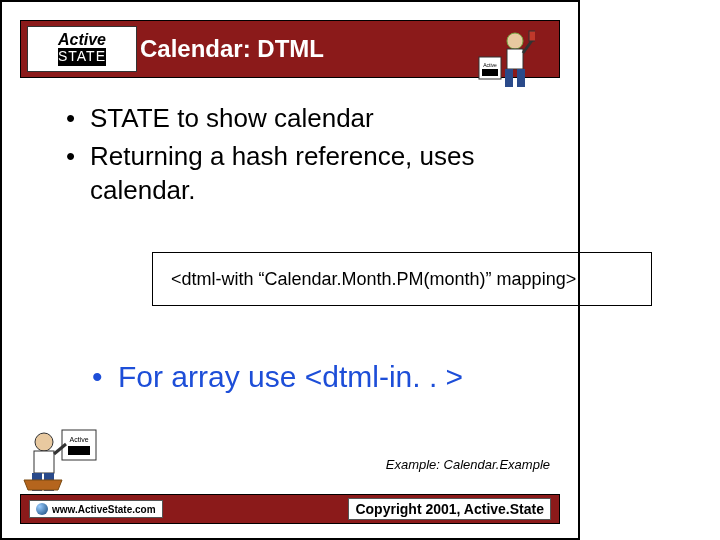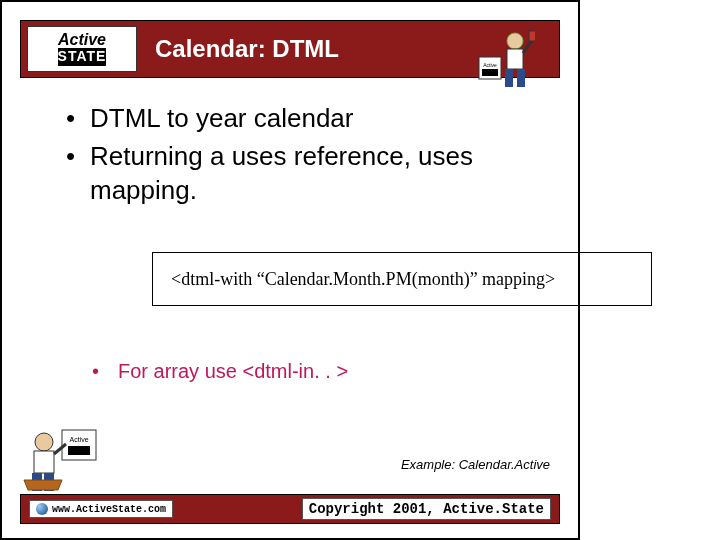--- a/index.html
+++ b/index.html
@@ -45,30 +45,30 @@
     font-size: 16px;
     font-weight: bold;
     font-style: italic;
     color: #000;
     line-height: 1;
   }
   .logo-bottom {
     background: #000;
     color: #fff;
     font-size: 14px;
-    font-weight: bold;
+    font-weight: normal;
     padding: 1px 0;
     line-height: 1.1;
     letter-spacing: 1px;
   }
   .slide-title {
     color: #fff;
     font-size: 24px;
     font-weight: bold;
-    margin-left: 18px;
+    margin-left: 3px;
   }
   .header-mascot {
     position: absolute;
     right: 24px;
     top: 6px;
     width: 60px;
     height: 66px;
   }
   .bullets {
     position: absolute;
@@ -92,31 +92,31 @@
     top: 0;
     font-size: 26px;
   }
   .code-box {
     position: absolute;
     top: 250px;
     left: 150px;
     width: 500px;
     border: 1px solid #000;
     padding: 14px 18px;
-    font-family: Liberation Serif, serif;
+    font-family: Liberation Sans, sans-serif;
     font-size: 18px;
     line-height: 1.35;
     color: #000;
   }
   .sub-bullet {
     position: absolute;
     top: 358px;
     left: 90px;
-    font-size: 20px;
-    color: #be185d;
+    font-size: 30px;
+    color: #1d4ed8;
   }
   .sub-bullet .dot {
     display: inline-block;
     width: 26px;
   }
   .example-note {
     position: absolute;
     right: 28px;
     bottom: 66px;
     font-size: 13px;
@@ -128,21 +128,20 @@
     left: 18px;
     right: 18px;
     bottom: 14px;
     height: 30px;
     background: #8b1a1a;
     border: 1px solid #000;
     display: flex;
     align-items: center;
     justify-content: space-between;
     padding: 0 8px;
-    font-family: Liberation Mono, monospace;
   }
   .footer-url-box {
     background: #fff;
     border: 1px solid #555;
     font-size: 10px;
     font-weight: bold;
     padding: 2px 6px;
     color: #000;
     display: flex;
     align-items: center;
@@ -190,34 +189,34 @@
       <rect x="32" y="22" width="16" height="20" fill="#fff" stroke="#333"></rect>
       <rect x="30" y="42" width="8" height="18" fill="#2a4a8a"></rect>
       <rect x="42" y="42" width="8" height="18" fill="#2a4a8a"></rect>
       <line x1="48" y1="26" x2="58" y2="12" stroke="#333" stroke-width="3"></line>
       <rect x="54" y="4" width="8" height="10" fill="#c0392b" stroke="#333"></rect>
     </svg>
   </div>
 
   <div class="bullets">
     <ul>
-      <li>DTML to year calendar</li>
-      <li>Returning a uses reference, uses mapping.</li>
+      <li>STATE to show calendar</li>
+      <li>Returning a hash reference, uses calendar.</li>
     </ul>
   </div>
 
   <div class="code-box">
     <div>&lt;dtml-with “Calendar.Month.PM(month)” mapping&gt;</div>
   </div>
 
   <div class="sub-bullet">
     <span class="dot">•</span><span>For array use &lt;dtml-in. . &gt;</span>
   </div>
 
-  <div class="example-note">Example: Calendar.Active</div>
+  <div class="example-note">Example: Calendar.Example</div>
 
   <svg class="footer-mascot" viewBox="0 0 84 72">
     <rect x="40" y="8" width="34" height="30" fill="#fff" stroke="#333"></rect>
     <text x="57" y="20" font-size="7" text-anchor="middle" fill="#000">Active</text>
     <rect x="46" y="24" width="22" height="9" fill="#000"></rect>
     <circle cx="22" cy="20" r="9" fill="#e8c9a0" stroke="#333"></circle>
     <rect x="12" y="29" width="20" height="22" fill="#fff" stroke="#333"></rect>
     <rect x="10" y="51" width="10" height="18" fill="#2a4a8a"></rect>
     <rect x="22" y="51" width="10" height="18" fill="#2a4a8a"></rect>
     <line x1="32" y1="32" x2="44" y2="22" stroke="#333" stroke-width="3"></line>

